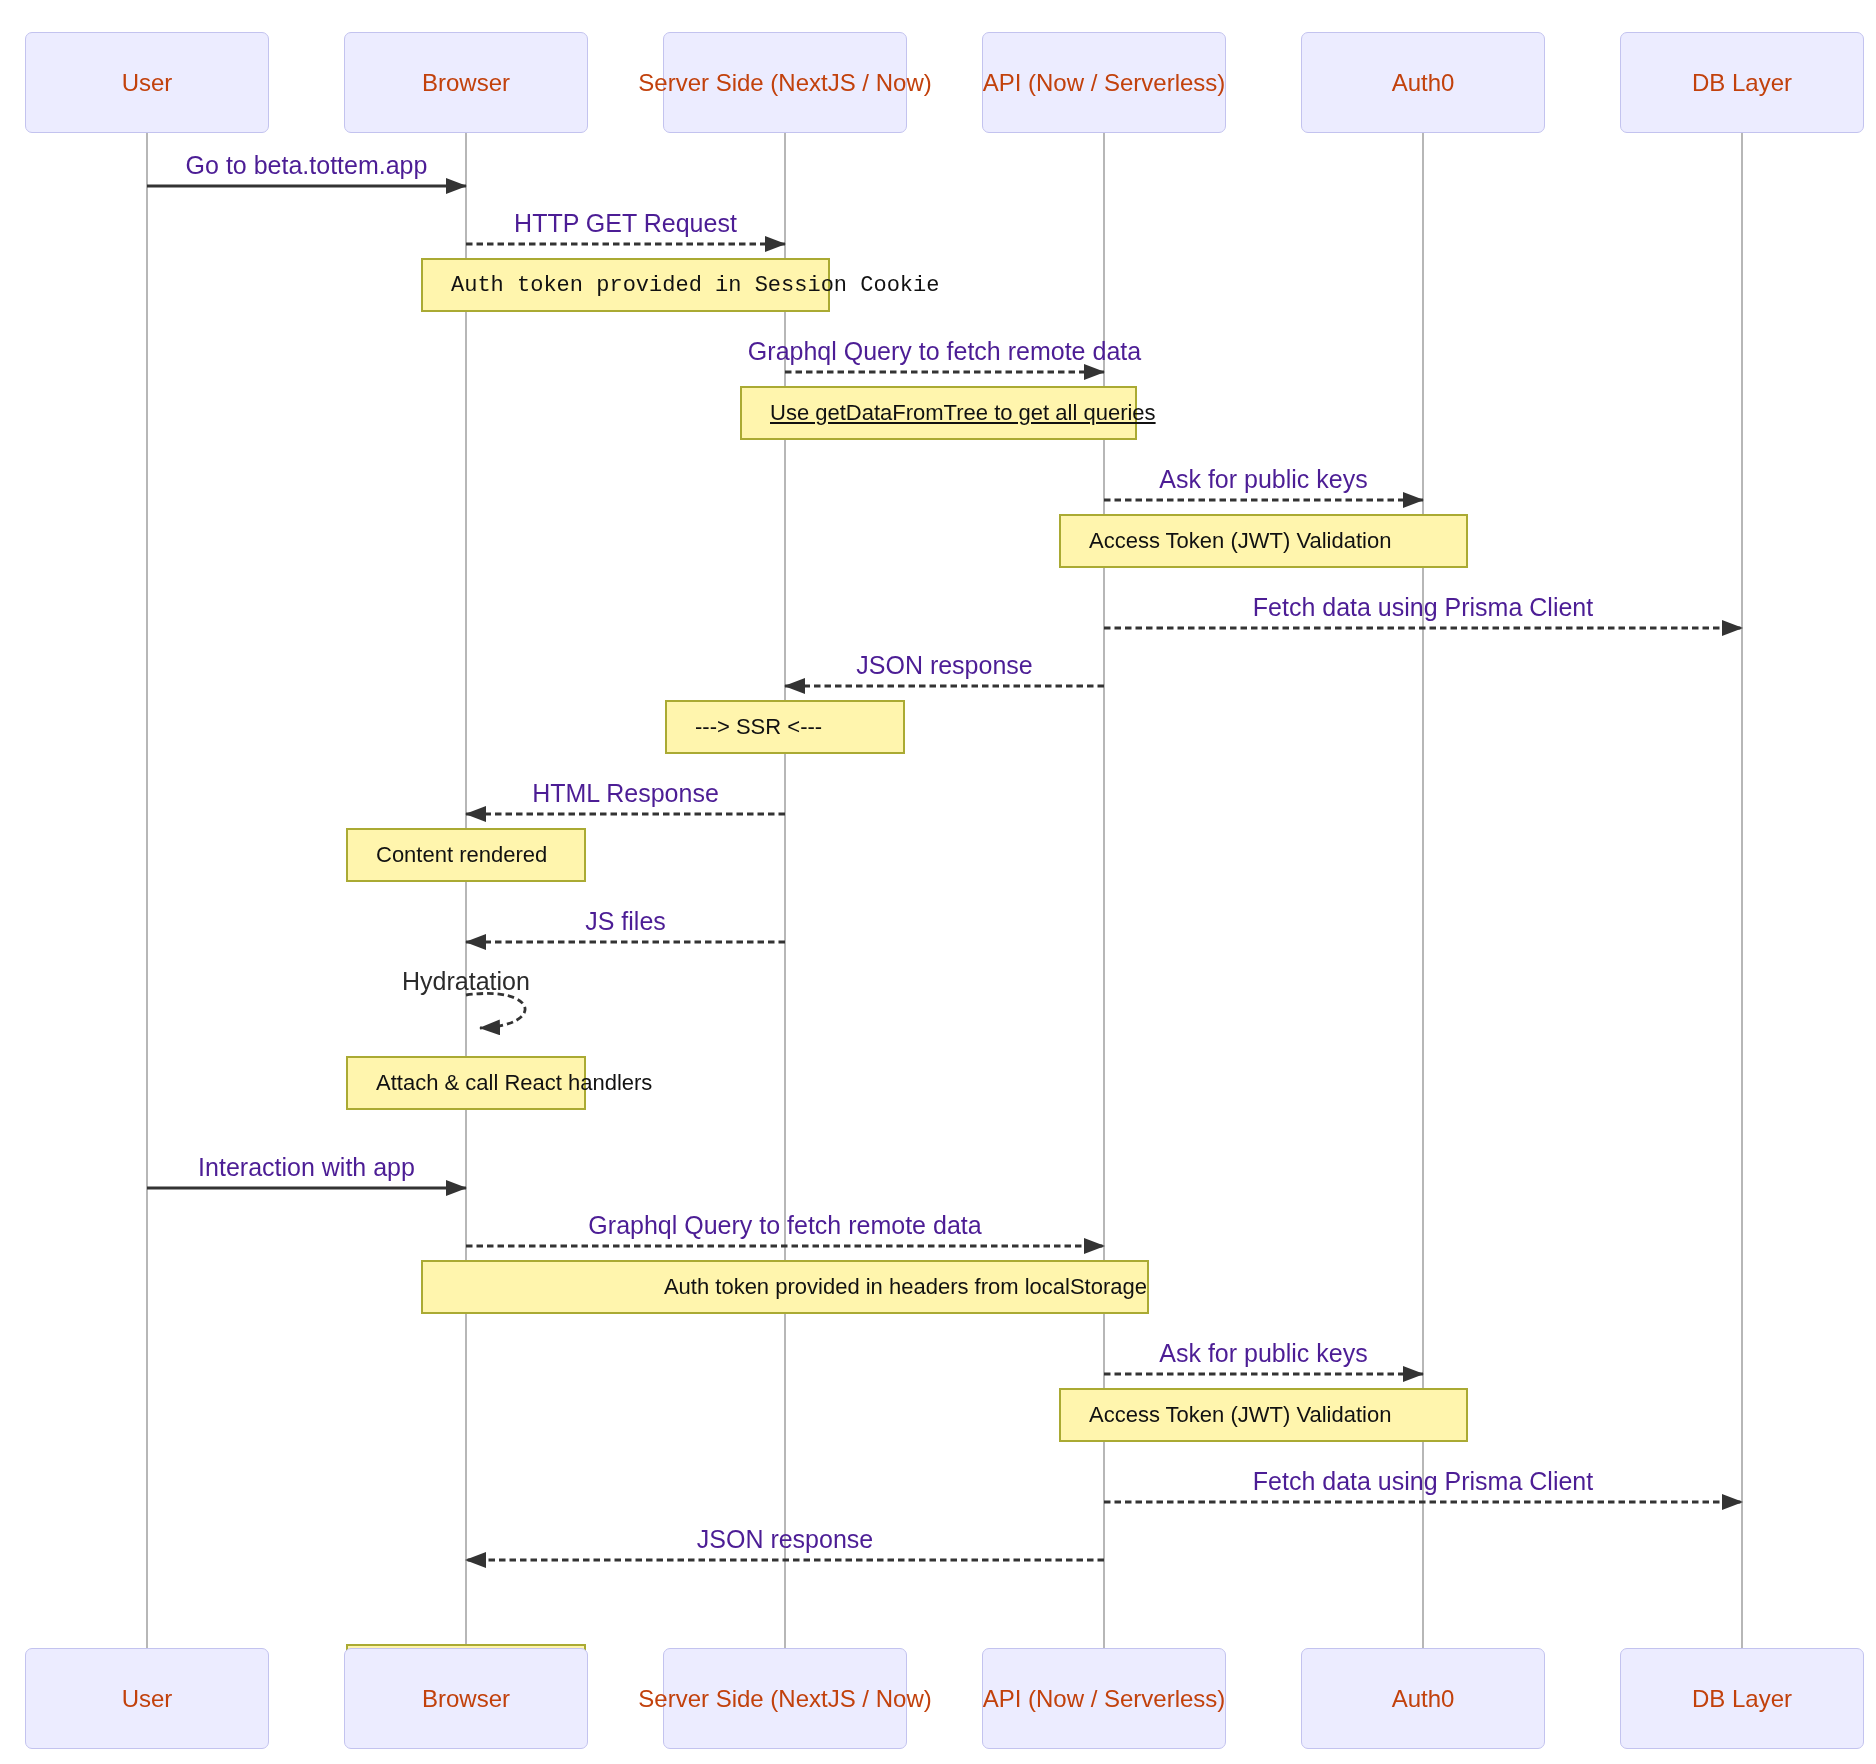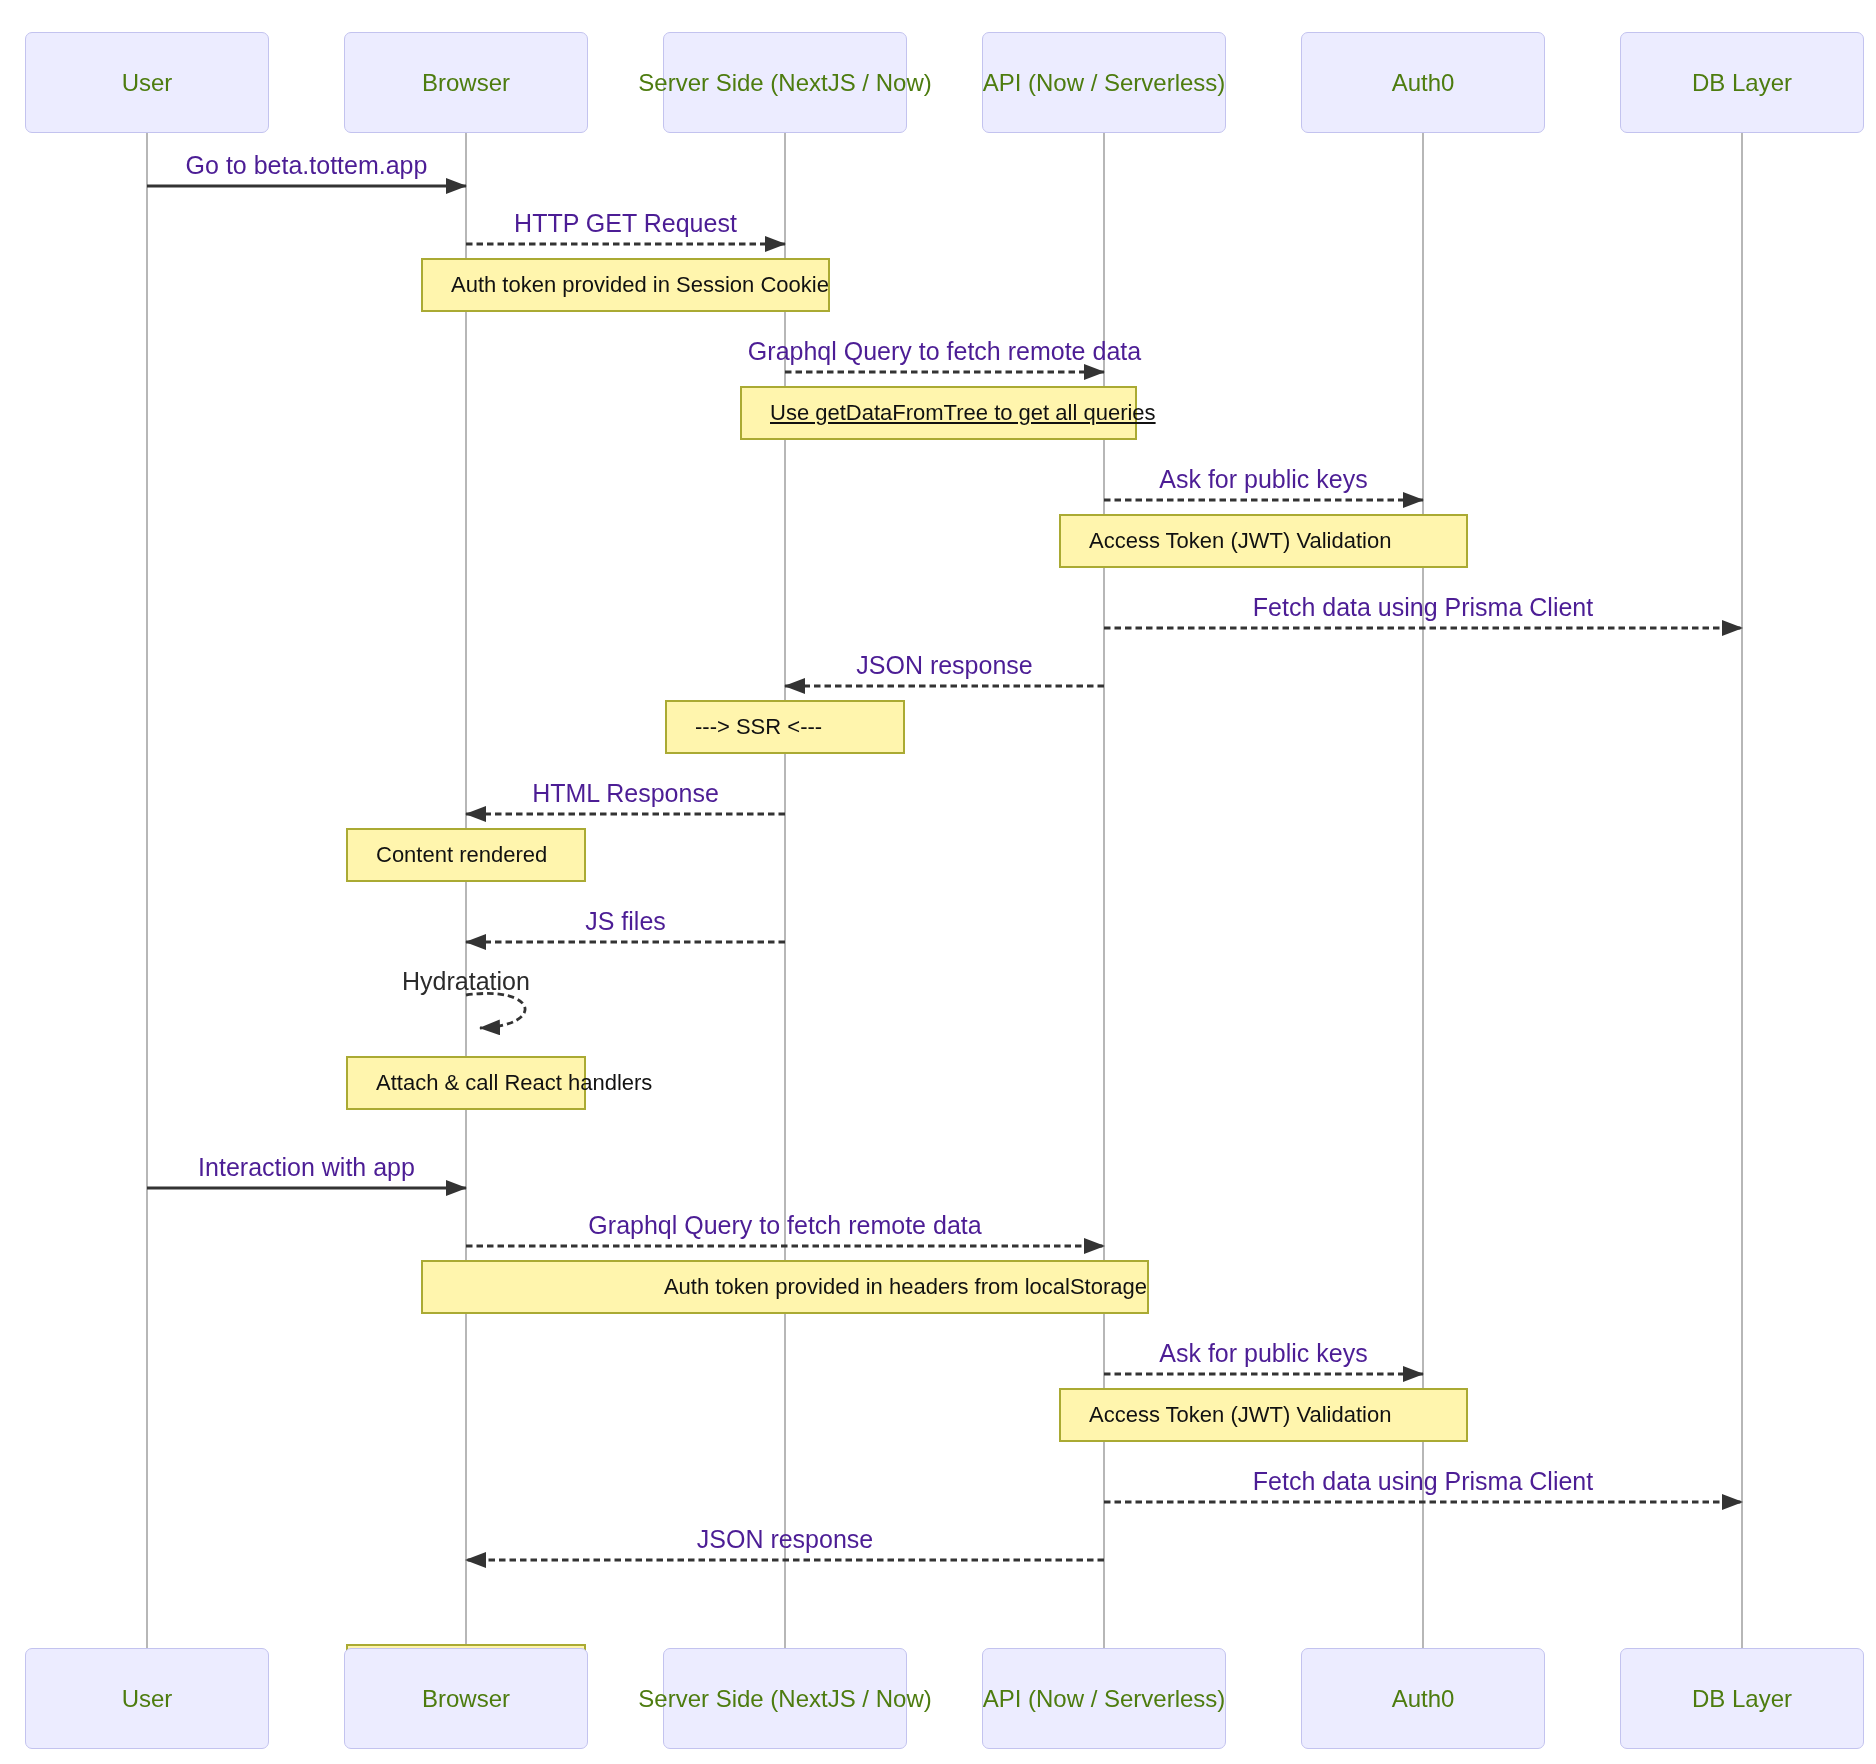--- a/index.html
+++ b/index.html
@@ -13,21 +13,21 @@
   #lines { position:absolute; left:0; top:0; width:1876px; height:1764px; }
   #nodes { position:absolute; left:0; top:0; width:1876px; height:1764px; }
   .actor {
     position:absolute;
     width:244px; height:101px;
     box-sizing:border-box;
     background:var(--actor-fill);
     border:1.5px solid var(--actor-border);
     border-radius:7px;
     display:flex; align-items:center; justify-content:center;
-    font-size:24px; color:#4d7c0f;
+    font-size:24px; color:#c2410c;
     white-space:nowrap;
   }
   .msg-label {
     position:absolute;
     transform:translateX(-50%);
     font-size:25px; line-height:30px; height:30px;
     color:#4c1d95;
     white-space:nowrap;
   }
   .note {
@@ -77,21 +77,21 @@
       <path d="M 466 995 C 538 985, 546 1026, 480 1028" fill="none" stroke="#333333" stroke-width="2.8" stroke-dasharray="6.5 4" marker-end="url(#arr)"></path>
       <line x1="147" y1="1188" x2="466" y2="1188" stroke="#333333" stroke-width="3" marker-end="url(#arr)"></line>
       <line x1="466" y1="1246" x2="1104" y2="1246" stroke="#333333" stroke-width="3" marker-end="url(#arr)" stroke-dasharray="6.5 4"></line>
       <line x1="1104" y1="1374" x2="1423" y2="1374" stroke="#333333" stroke-width="3" marker-end="url(#arr)" stroke-dasharray="6.5 4"></line>
       <line x1="1104" y1="1502" x2="1742" y2="1502" stroke="#333333" stroke-width="3" marker-end="url(#arr)" stroke-dasharray="6.5 4"></line>
       <line x1="1104" y1="1560" x2="466" y2="1560" stroke="#333333" stroke-width="3" marker-end="url(#arr)" stroke-dasharray="6.5 4"></line>
     </svg>
   <div id="nodes">
       <div class="msg-label" style="left: 306.5px; top: 150px;">Go to beta.tottem.app</div>
       <div class="msg-label" style="left: 625.5px; top: 208px;">HTTP GET Request</div>
-      <div class="note" style="left: 421px; top: 258px; width: 409px;">
+      <div class="note" style="left: 421px; top: 258px; width: 409px; font-family: Liberation Mono, monospace;">
         <span>Auth token provided in Session Cookie</span>
       </div>
       <div class="msg-label" style="left: 944.5px; top: 336px;">Graphql Query to fetch remote data</div>
       <div class="note" style="left: 740px; top: 386px; width: 397px; text-decoration: underline;">
         <span>Use getDataFromTree to get all queries</span>
       </div>
       <div class="msg-label" style="left: 1263.5px; top: 464px;">Ask for public keys</div>
       <div class="note" style="left: 1059px; top: 514px; width: 409px;">
         <span>Access Token (JWT) Validation</span>
       </div>

